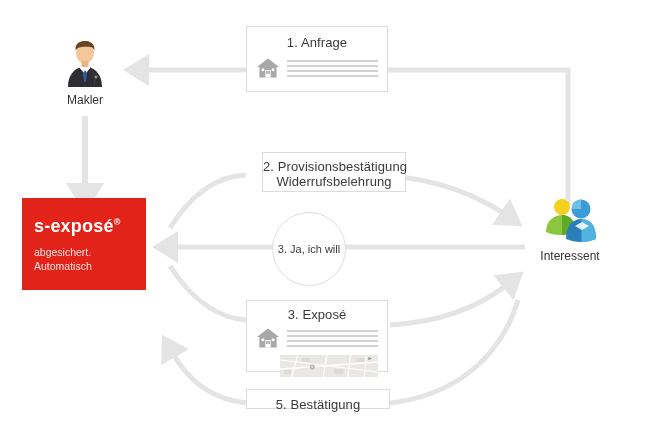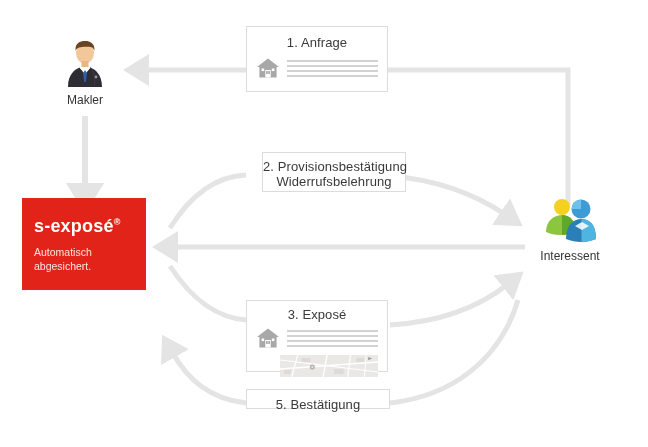--- a/index.html
+++ b/index.html
@@ -220,22 +220,22 @@
       <path d="M33,30 L40,26 L47,30 L40,34 z" fill="#ffffff" opacity=".85"></path>
     </svg>
     <div class="actor-label">Interessent</div>
   </div>
 
   <div class="brand-box" style="left:22px; top:198px; width:124px; height:92px;">
     <div class="brand-title">
       <span>s-exposé</span><sup>®</sup>
     </div>
     <div class="brand-sub">
+      <div>abgesichert.</div>
       <div>Automatisch</div>
-      <div>abgesichert.</div>
     </div>
   </div>
 
   <div class="card" style="left:246px; top:26px; width:142px; height:66px;">
     <div class="card-title" style="padding-top:8px;">1. Anfrage</div>
     <div class="card-body" style="margin-top:7px;">
       <svg class="house-icon" width="24" height="22" viewBox="0 0 24 22">
         <path d="M12,1.5 L23,10 L20.6,10 L20.6,20.5 L3.4,20.5 L3.4,10 L1,10 z" fill="#a8a8a8"></path>
         <rect x="9.3" y="13" width="5.4" height="7.5" fill="#ffffff"></rect>
         <rect x="10.1" y="14" width="1.6" height="3" fill="#a8a8a8"></rect>
@@ -250,20 +250,23 @@
         <div class="doc-line"></div>
       </div>
     </div>
   </div>
 
   <div class="card" style="left:262px; top:152px; width:144px; height:40px;">
     <div class="card-title" style="padding-top:6px;">2. Provisionsbestätigung</div>
     <div class="card-title">Widerrufsbelehrung</div>
   </div>
 
+  <div class="circle-node" style="left:272px; top:212px; width:72px; height:72px;">
+    <span>3. Ja, ich will</span>
+  </div>
 
   <div class="card" style="left:246px; top:300px; width:142px; height:72px;">
     <div class="card-title" style="padding-top:6px;">3. Exposé</div>
     <div class="card-body" style="margin-top:5px;">
       <svg class="house-icon" width="24" height="22" viewBox="0 0 24 22">
         <path d="M12,1.5 L23,10 L20.6,10 L20.6,20.5 L3.4,20.5 L3.4,10 L1,10 z" fill="#a8a8a8"></path>
         <rect x="9.3" y="13" width="5.4" height="7.5" fill="#ffffff"></rect>
         <rect x="10.1" y="14" width="1.6" height="3" fill="#a8a8a8"></rect>
         <rect x="12.3" y="14" width="1.6" height="3" fill="#a8a8a8"></rect>
         <rect x="5.6" y="11.5" width="2.6" height="2.6" fill="#ffffff"></rect>

